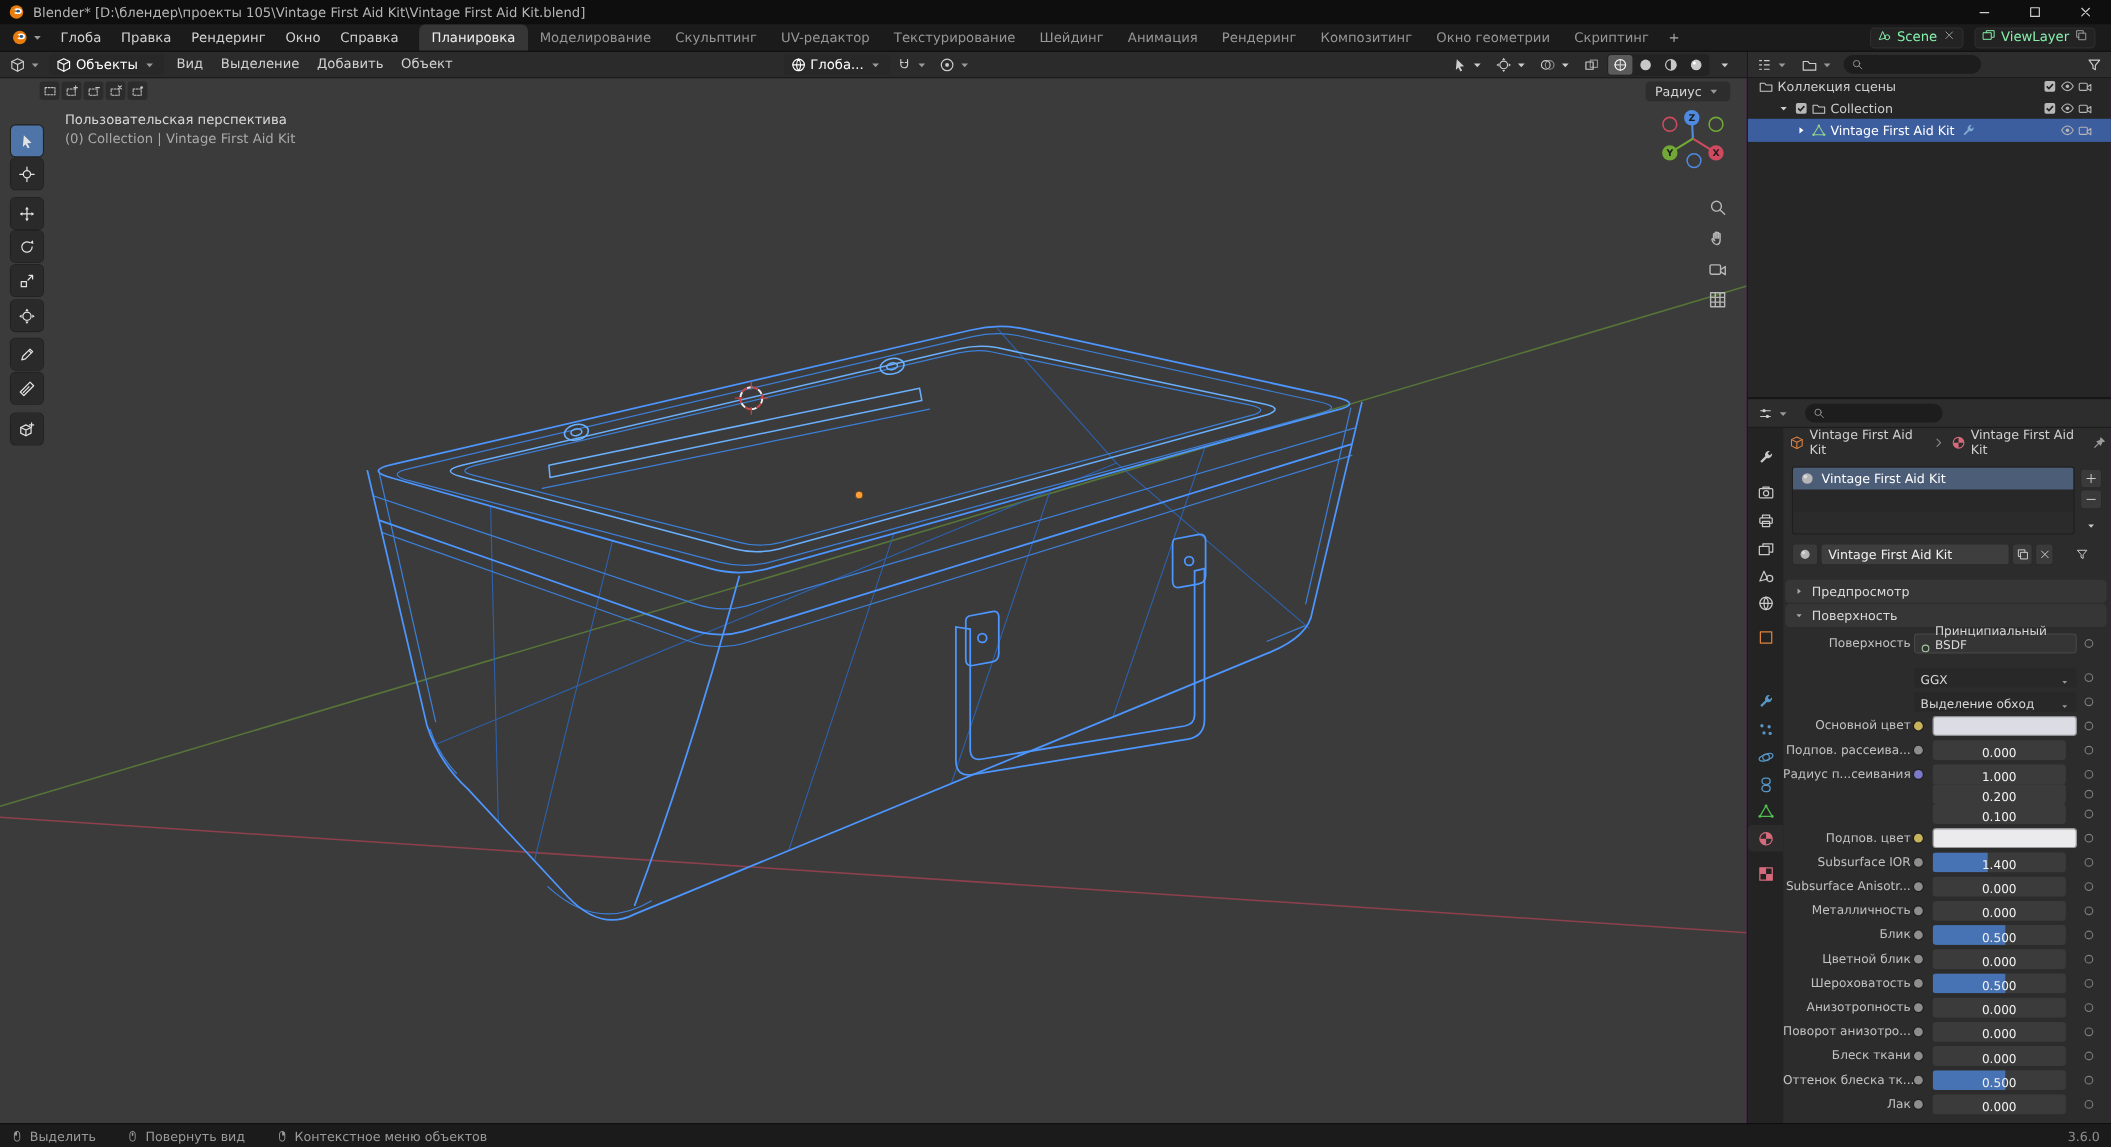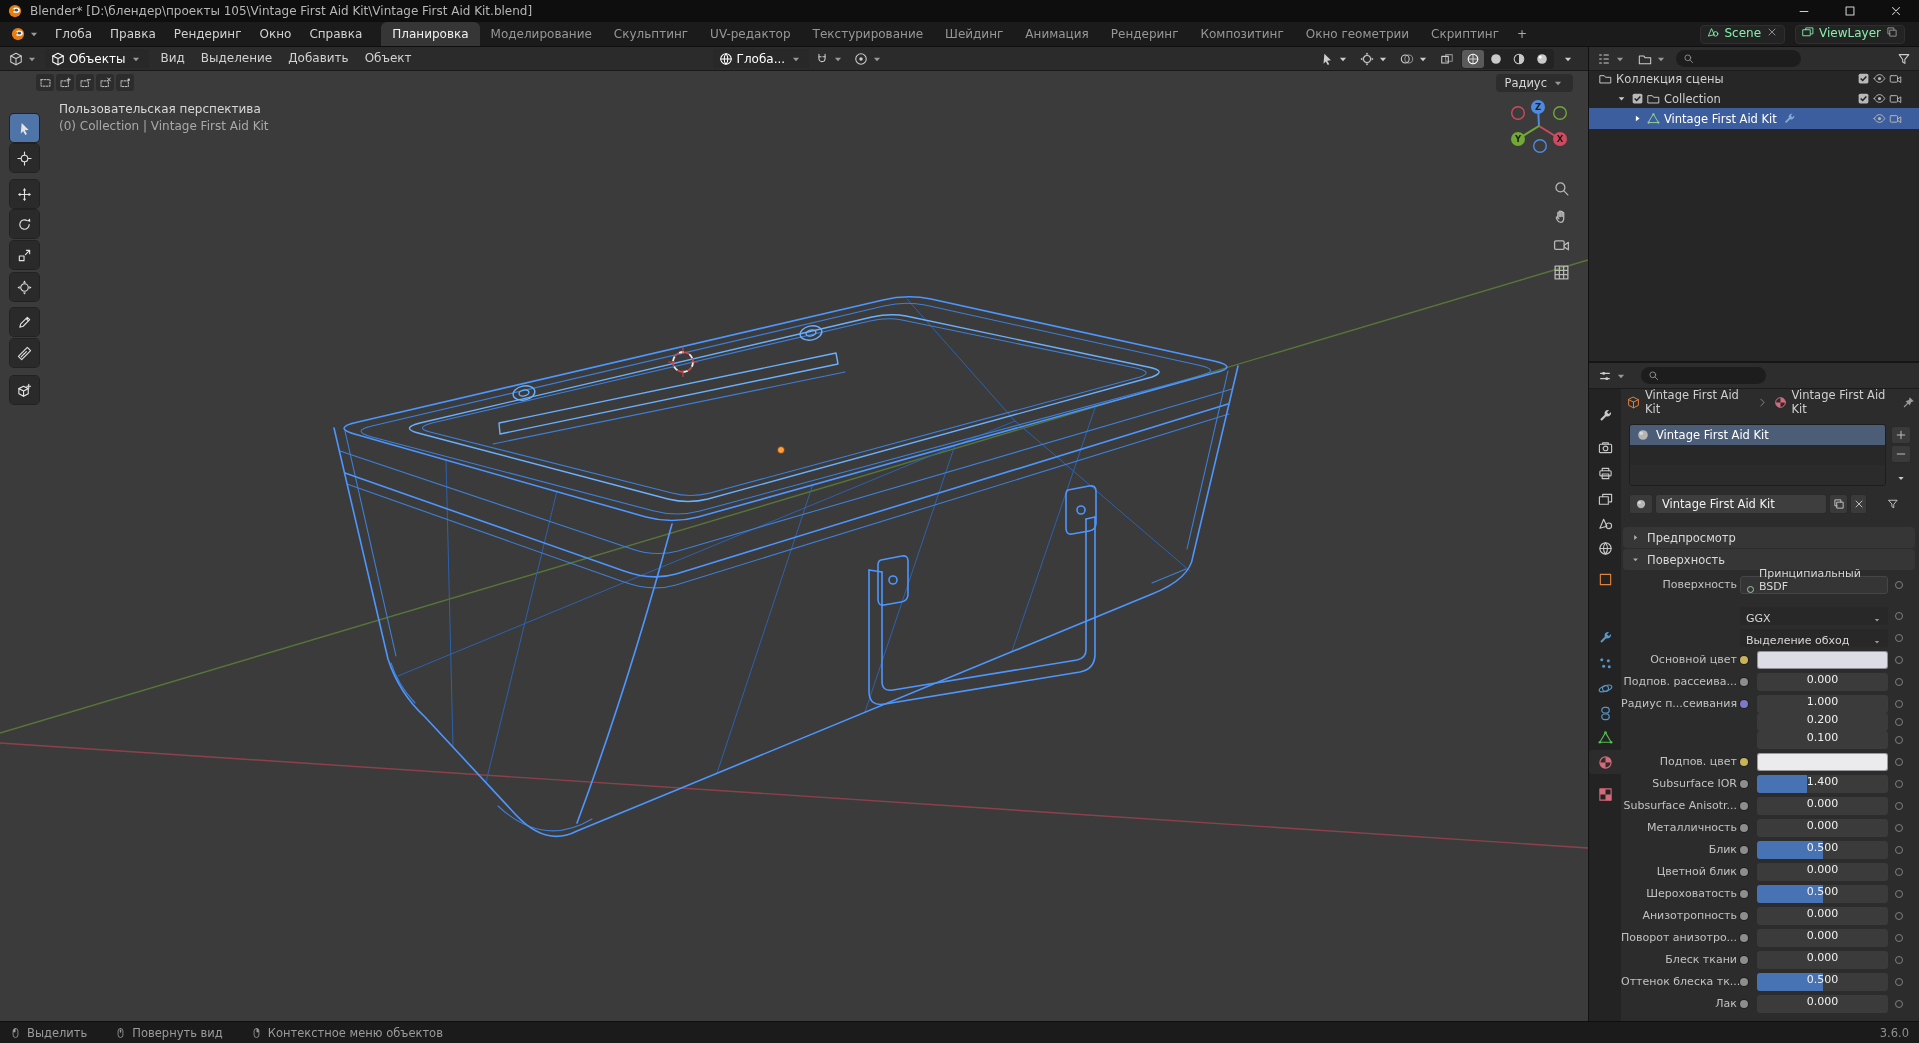--- a/index.html
+++ b/index.html
@@ -86,21 +86,21 @@
 .name-row{position:absolute;top:105px;left:0;right:0;height:20px}
 .nbtn{position:absolute;height:20px;background:#3a3a3a;border:1px solid #2a2a2a;border-radius:3px;display:flex;align-items:center;justify-content:center;gap:1px;color:#ccc}
 .nbtn .ic{width:12px;height:12px}
 .nfield{position:absolute;left:34px;width:172px;height:20px;background:#3e3e3e;border:1px solid #2a2a2a;border-radius:3px;color:#f0f0f0;font:11.5px "DejaVu Sans",sans-serif;padding:0 6px;outline:none}
 .panel-hdr{position:absolute;left:2px;right:4px;height:21px;background:#363636;border-radius:4px;display:flex;align-items:center;gap:6px;padding:0 7px;color:#dadada;font-size:11.5px}
 .panel-hdr .ic{width:11px;height:11px}
 #props-rows{position:absolute;inset:0}
 .prow{position:absolute;left:0;right:0;height:18px}
 .prow .lab{position:absolute;left:0;top:2px;width:116px;text-align:right;color:#c2c2c2;font-size:11px;white-space:nowrap}
 .sock{position:absolute;left:119px;top:5px;width:8px;height:8px;border-radius:50%;box-shadow:0 0 0 1px #1f1f1f}
-.field{position:absolute;left:136px;width:131px;height:18px;background:#3b3b3b;border-radius:3px;overflow:hidden;display:flex;align-items:flex-start;justify-content:center;color:#f1f1f1;font-size:11px}
+.field{position:absolute;left:136px;width:121px;height:18px;background:#3b3b3b;border-radius:3px;overflow:hidden;display:flex;align-items:flex-end;justify-content:center;color:#f1f1f1;font-size:11px}
 .field .fill{position:absolute;left:0;top:0;bottom:0;background:#4772b3}
 .field .v{position:relative}
 .enumf{position:absolute;left:119px;width:148px;height:18px;background:#282828;border-radius:3px;display:flex;align-items:flex-end;padding:0 6px;color:#d8d8d8;font-size:11px;gap:5px}
 .enumf .car{margin-left:auto;color:#999}
 .enumf .car .ic{width:10px;height:10px}
 .shaderf{background:#353535;border:1px solid #464646}
 .ndot{width:7px;height:7px;border:1.2px solid #a5c6a5;border-radius:50%;flex:none}
 .colorf{position:absolute;left:136px;width:131px;height:18px;border-radius:3px;box-shadow:inset 0 0 0 1px rgba(0,0,0,.35)}
 .deco{position:absolute;left:274px;top:5px;width:8px;height:8px;border:1.2px solid #7e7e7e;border-radius:50%}
 

